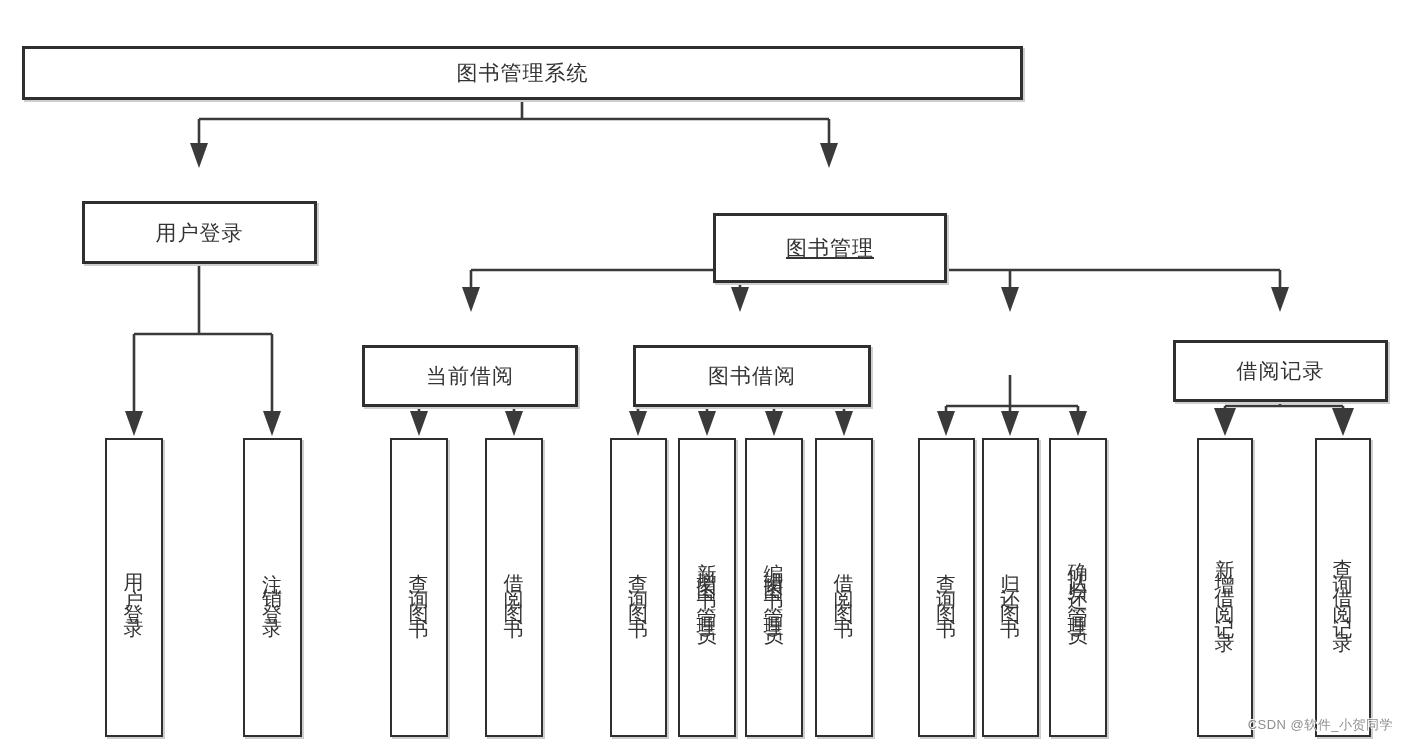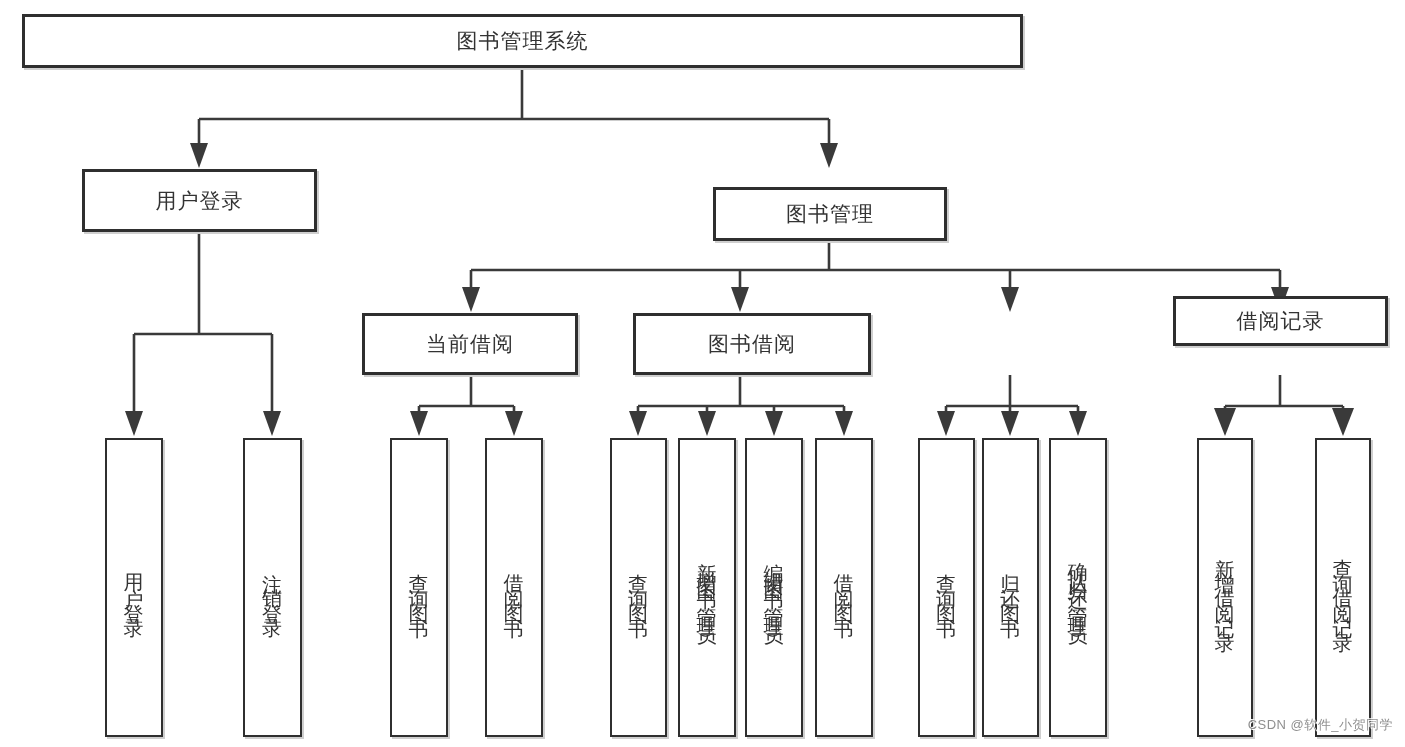--- a/index.html
+++ b/index.html
@@ -33,28 +33,28 @@
     position: absolute;
     box-sizing: border-box;
     background: var(--bg);
     border: 3px solid var(--border);
     box-shadow: 2px 2px 0 #cfcfcf;
     display: flex;
     align-items: center;
     justify-content: center;
     color: var(--text);
   }
-  .hnode { font-size: 21px; letter-spacing: 1px; }
+  .hnode { font-size: 21px; letter-spacing: 1px; margin-top: 32px; }
   .root  { left: 22px;  top: 14px;  width: 1001px; height: 54px; }
   .n-user-login { left: 82px;  top: 169px; width: 235px; height: 63px; }
-  .n-book-mgmt  { left: 713px; top: 187px; width: 234px; height: 54px; }
+  .n-book-mgmt  { left: 713px; top: 181px; width: 234px; height: 70px; text-decoration: underline; }
   .n-new-books      { left: 362px;  top: 313px; width: 216px; height: 62px; }
   .n-book-borrow    { left: 633px;  top: 313px; width: 238px; height: 62px; }
   .n-current-borrow { left: 903px;  top: 313px; width: 215px; height: 62px; }
-  .n-borrow-records { left: 1173px; top: 296px; width: 215px; height: 50px; }
+  .n-borrow-records { left: 1173px; top: 308px; width: 215px; height: 62px; }
   .leaf {
     top: 438px;
     height: 299px;
     border-width: 2.5px;
   }
   .leaf span {
     writing-mode: vertical-rl;
     text-orientation: mixed;
     font-size: 20px;
     line-height: 1;

